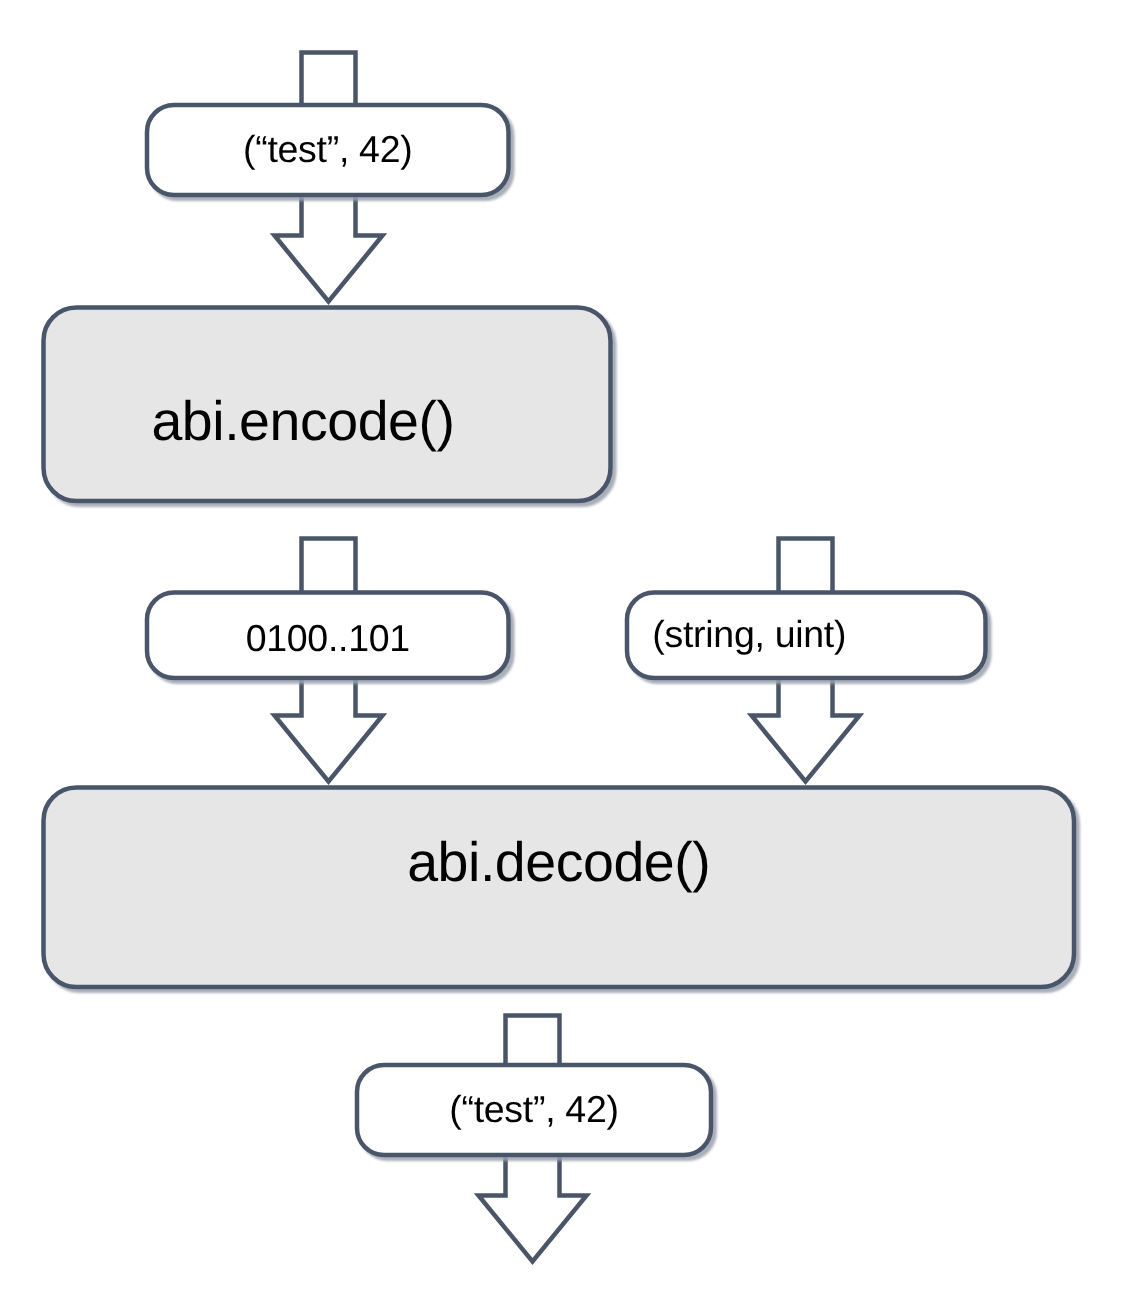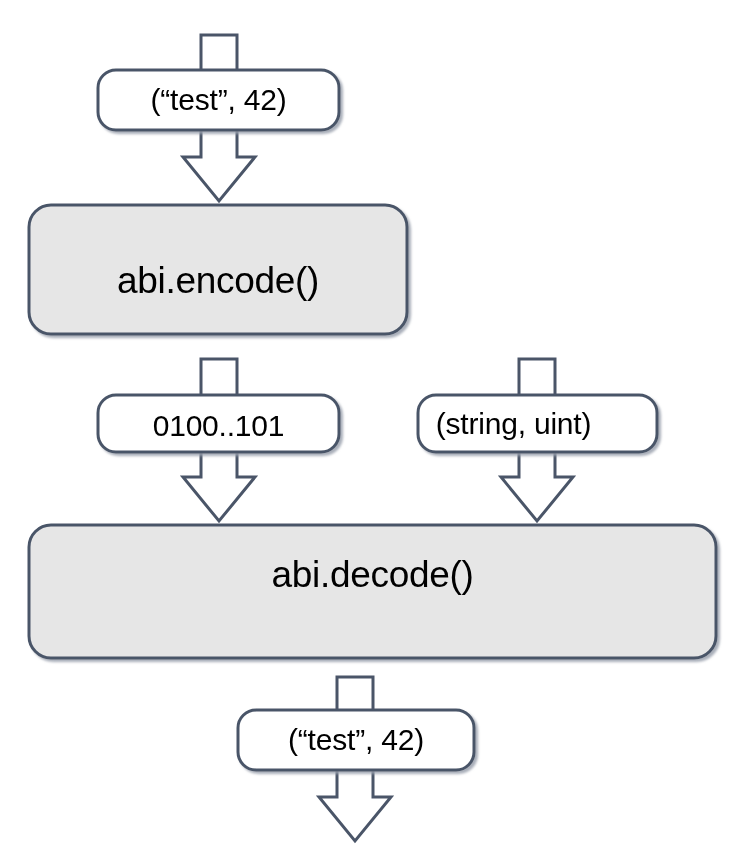--- a/index.html
+++ b/index.html
@@ -34,21 +34,21 @@
     text-align: center;
     color: #000000;
     white-space: nowrap;
     pointer-events: none;
   }
   .label-process {
     font-size: 37px;
     letter-spacing: -0.3px;
   }
   .label-data {
-    font-size: 30px;
+    font-size: 25px;
     letter-spacing: -0.2px;
   }
 </style>
 </head>
 <body style="background: rgb(255, 255, 255);">
 
 <div id="canvas" style="background: rgb(255, 255, 255);">
 
   <svg id="vector-layer" viewBox="0 0 748 860">
     <defs>
@@ -71,20 +71,20 @@
         <rect x="29" y="205" width="378" height="129" rx="22" ry="22" fill="#e6e6e6" stroke="#4a5568" stroke-width="3" filter="url(#node-shadow)"></rect>
         <rect x="98" y="395" width="241" height="57" rx="18" ry="18" fill="#ffffff" stroke="#4a5568" stroke-width="3" filter="url(#node-shadow)"></rect>
         <rect x="418" y="395" width="239" height="57" rx="18" ry="18" fill="#ffffff" stroke="#4a5568" stroke-width="3" filter="url(#node-shadow)"></rect>
         <rect x="29" y="525" width="687" height="133" rx="22" ry="22" fill="#e6e6e6" stroke="#4a5568" stroke-width="3" filter="url(#node-shadow)"></rect>
         <rect x="238" y="710" width="236" height="60" rx="18" ry="18" fill="#ffffff" stroke="#4a5568" stroke-width="3" filter="url(#node-shadow)"></rect>
       </g>
   </svg>
 
   <div id="labels-layer">
       <div class="node-label label-data" style="left: 98px; top: 70px; width: 241px; height: 60px; color: rgb(0, 0, 0);">(“test”, 42)</div>
-      <div class="node-label label-process" style="left: 29px; top: 205px; width: 378px; height: 152px; color: rgb(0, 0, 0);">abi.encode()</div>
+      <div class="node-label label-process" style="left: 13px; top: 205px; width: 378px; height: 152px; color: rgb(0, 0, 0);">abi.encode()</div>
       <div class="node-label label-data" style="left: 98px; top: 391px; width: 241px; height: 70px; color: rgb(0, 0, 0);">0100..101</div>
-      <div class="node-label label-data" style="left: 408px; top: 395px; width: 211px; height: 57px; color: rgb(0, 0, 0);">(string, uint)</div>
+      <div class="node-label label-data" style="left: 394px; top: 395px; width: 211px; height: 57px; color: rgb(0, 0, 0);">(string, uint)</div>
       <div class="node-label label-process" style="left: 29px; top: 525px; width: 687px; height: 99px; color: rgb(0, 0, 0);">abi.decode()</div>
       <div class="node-label label-data" style="left: 238px; top: 710px; width: 236px; height: 60px; color: rgb(0, 0, 0);">(“test”, 42)</div>
     </div>
 
 </div>
 
 </body></html>

